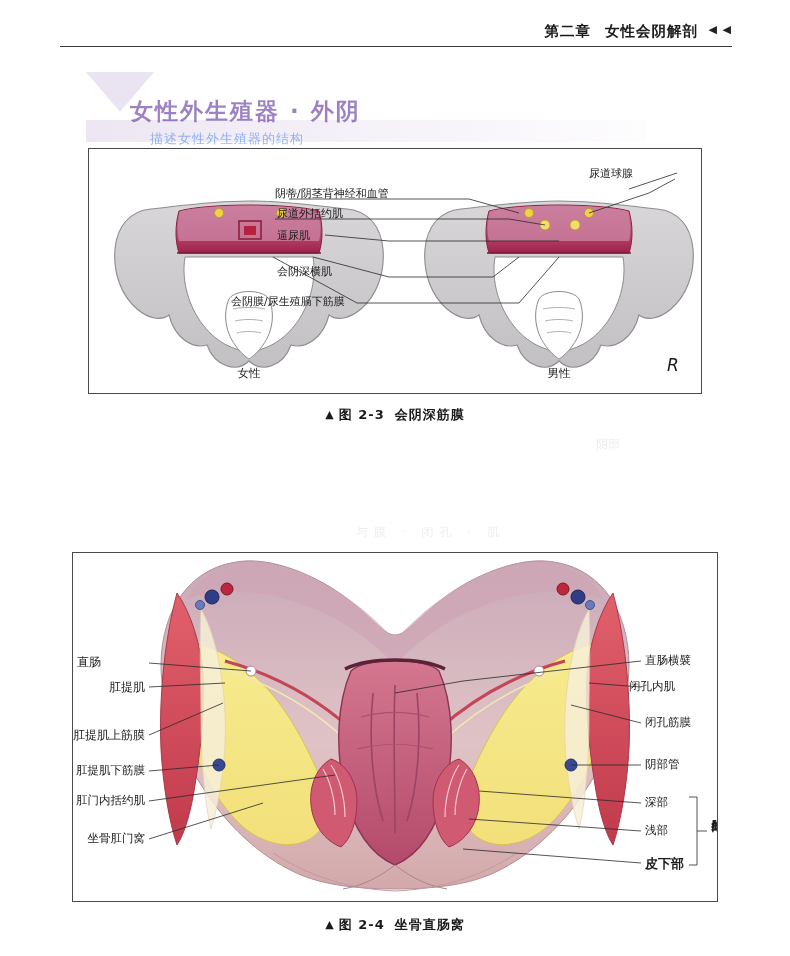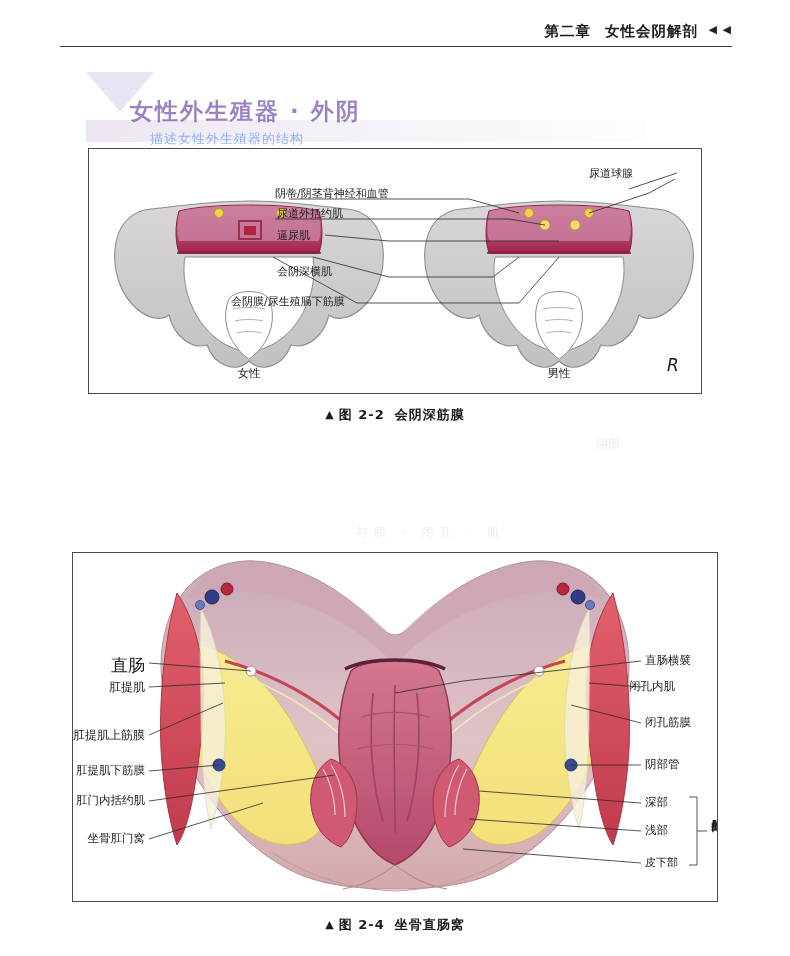--- a/index.html
+++ b/index.html
@@ -246,21 +246,21 @@
     <text class="lbl" x="188" y="90">逼尿肌</text>
     <text class="lbl" x="188" y="126">会阴深横肌</text>
     <text class="lbl" x="142" y="156">会阴膜/尿生殖膈下筋膜</text>
     <text class="lbl" x="500" y="28">尿道球腺</text>
 
     <text x="578" y="222" font-size="17" font-style="italic" fill="#c0253f">R</text>
   </svg>
 </div>
 
 <div class="fig-caption" id="caption-2-3">
-  <span class="cap-tri">▲</span><span class="cap-num">图 2-2</span><span>会阴深筋膜</span>
+  <span class="cap-tri">▲</span><span class="cap-num">图 2-3</span><span>会阴深筋膜</span>
 </div>
 
 <div class="figure-box" id="figure-2-4-box">
   <svg width="644" height="348" viewBox="0 0 644 348">
     <defs>
       <linearGradient id="skinGrad" x1="0" y1="0" x2="0" y2="1">
         <stop offset="0%" stop-color="#c9a9b8"></stop>
         <stop offset="55%" stop-color="#e0c3c6"></stop>
         <stop offset="100%" stop-color="#d3a9ab"></stop>
       </linearGradient>
@@ -373,34 +373,34 @@
       <path class="leader" d="M568 310 L390 296"></path>
 
       <path class="leader" d="M616 244 L624 244 L624 312 L616 312"></path>
       <path class="leader" d="M624 278 L634 278"></path>
     </g>
   </svg>
 
   
   <div style="position:absolute;left:0;top:0;width:644px;height:348px;pointer-events:none;">
     <div style="position:absolute;right:574px;top:100px;font-size:11.5px;white-space:nowrap;text-align:right;width:0;"></div>
-    <div style="position:absolute;left:4px;top:101px;width:68px;text-align:right;font-size:17px;">直肠</div>
+    <div style="position:absolute;left:4px;top:101px;width:68px;text-align:left;font-size:12px;">直肠</div>
     <div style="position:absolute;left:4px;top:126px;width:68px;text-align:right;font-size:12px;">肛提肌</div>
     <div style="position:absolute;left:-10px;top:174px;width:82px;text-align:right;font-size:12px;">肛提肌上筋膜</div>
     <div style="position:absolute;left:-10px;top:210px;width:82px;text-align:right;font-size:11.5px;">肛提肌下筋膜</div>
     <div style="position:absolute;left:-10px;top:240px;width:82px;text-align:right;font-size:11.5px;">肛门内括约肌</div>
     <div style="position:absolute;left:-10px;top:278px;width:82px;text-align:right;font-size:11.5px;">坐骨肛门窝</div>
 
     <div style="position:absolute;left:572px;top:100px;font-size:11.5px;white-space:nowrap;">直肠横襞</div>
     <div style="position:absolute;left:556px;top:126px;font-size:11.5px;white-space:nowrap;">闭孔内肌</div>
     <div style="position:absolute;left:572px;top:162px;font-size:11.5px;white-space:nowrap;">闭孔筋膜</div>
     <div style="position:absolute;left:572px;top:204px;font-size:11.5px;white-space:nowrap;">阴部管</div>
 
     <div style="position:absolute;left:572px;top:242px;font-size:11.5px;white-space:nowrap;">深部</div>
     <div style="position:absolute;left:572px;top:270px;font-size:11.5px;white-space:nowrap;">浅部</div>
-    <div style="position:absolute;left:572px;top:302px;font-size:11px;white-space:nowrap;">皮下部</div>
+    <div style="position:absolute;left:572px;top:302px;font-size:13px;white-space:nowrap;font-weight:bold;">皮下部</div>
     <div style="position:absolute;left:636px;top:258px;font-size:11.5px;white-space:nowrap;writing-mode:vertical-rl;">肛门外括约肌</div>
   </div>
 </div>
 
 <div class="fig-caption" id="caption-2-4">
   <span class="cap-tri">▲</span><span class="cap-num">图 2-4</span><span>坐骨直肠窝</span>
 </div>
 
 </body></html>

